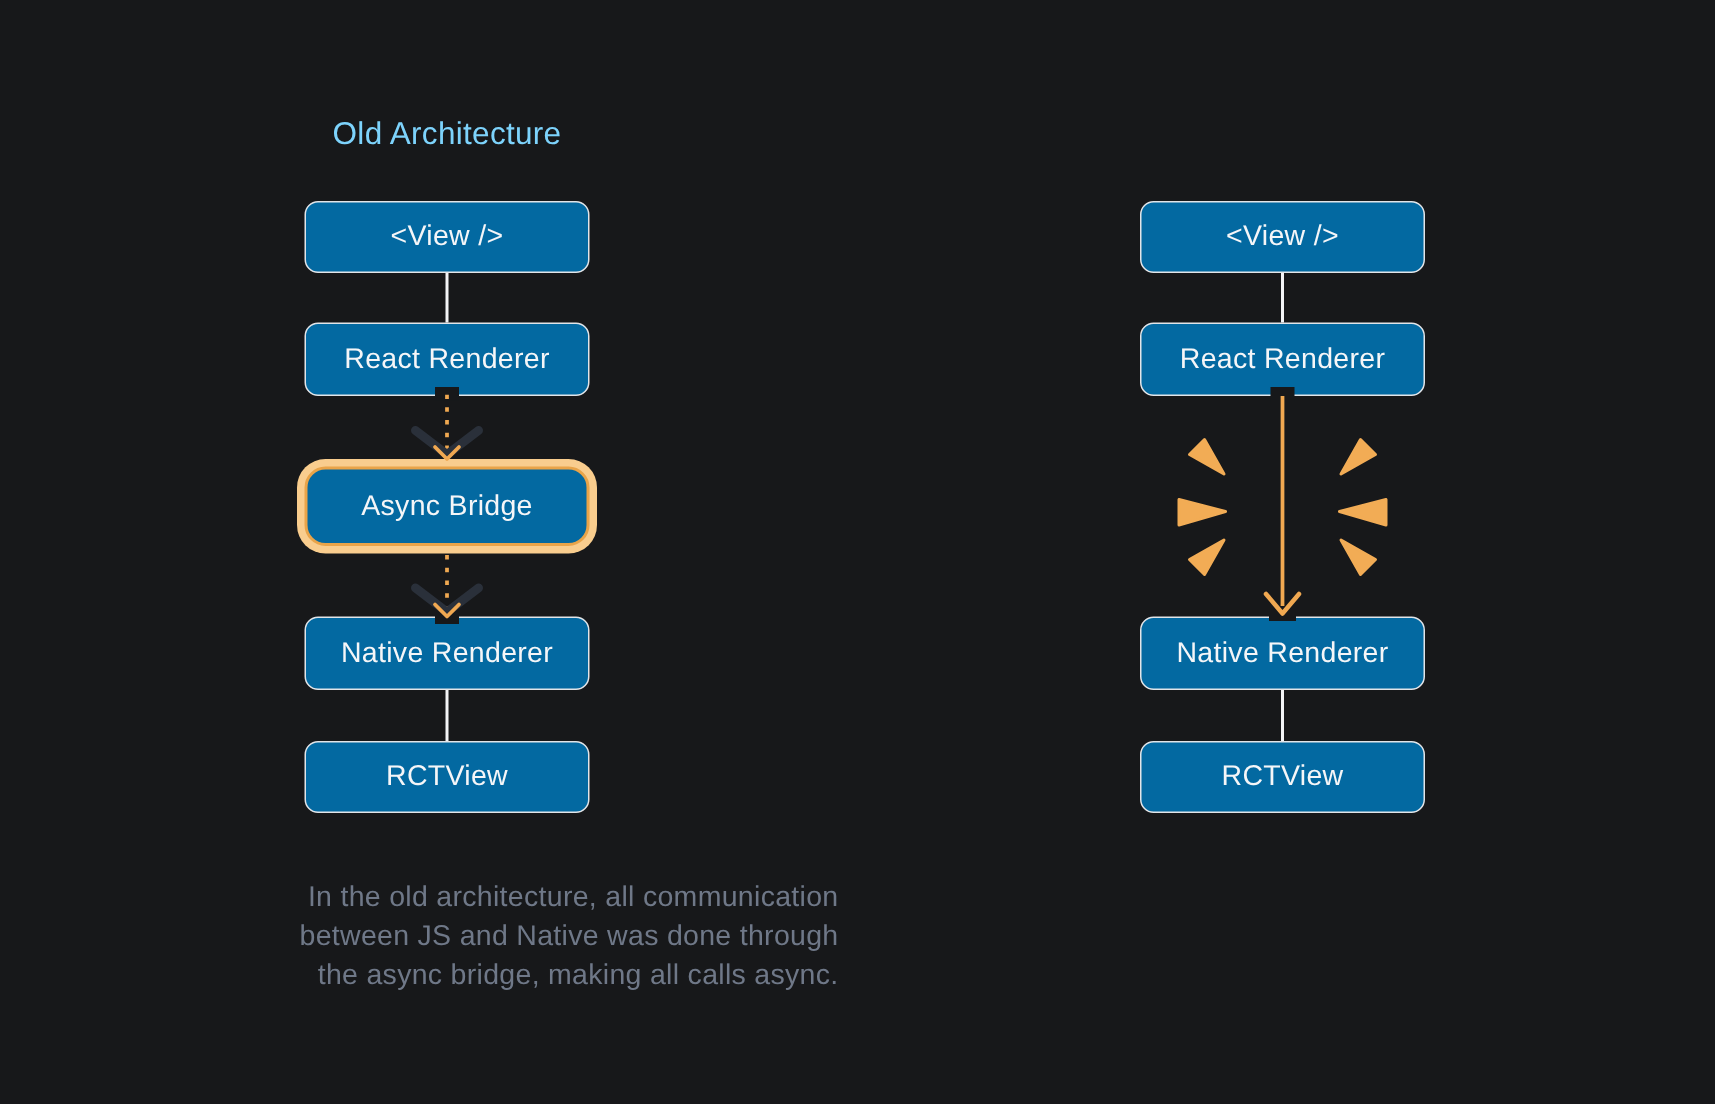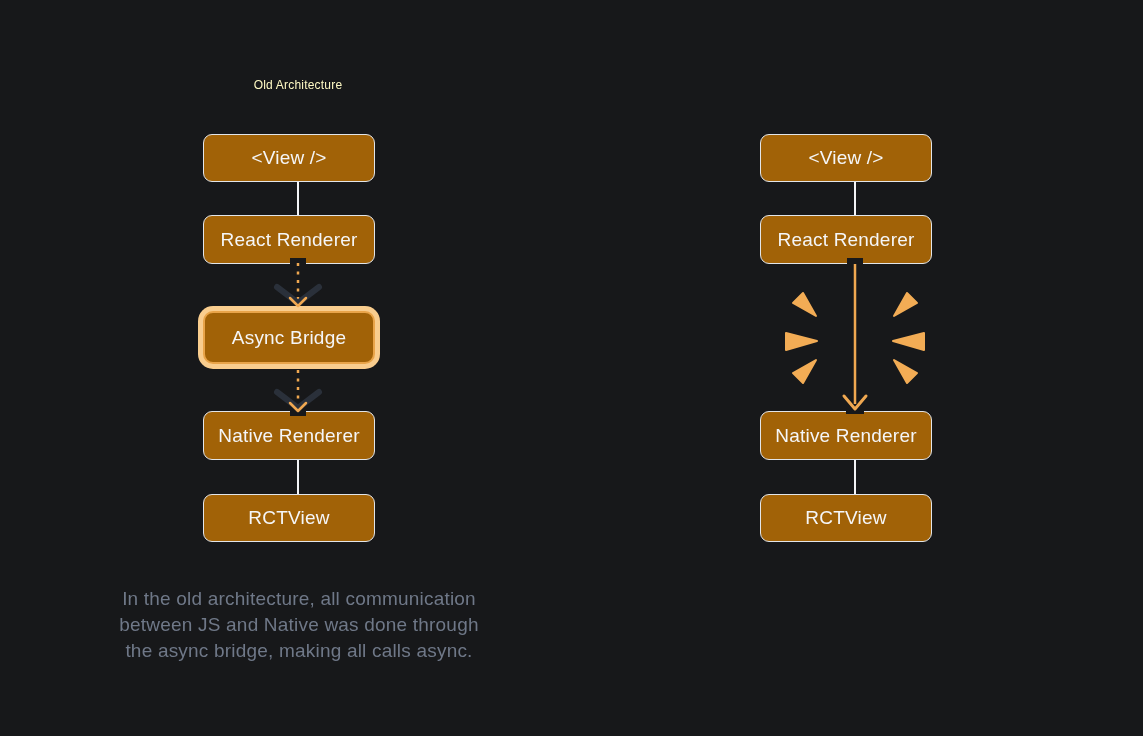--- a/index.html
+++ b/index.html
@@ -2,50 +2,50 @@
 <html><head>
 <meta charset="utf-8">
 <style>
   html,body{margin:0;padding:0;background:#17181a;}
   .canvas{
     position:relative;width:1143px;height:736px;background:#17181a;
     font-family:"Liberation Sans","DejaVu Sans",sans-serif;overflow:hidden;
   }
   .col-title{
     position:absolute;width:220px;text-align:center;
-    font-size:12px;font-weight:500;color:#fef9c3;letter-spacing:.2px;
+    font-size:21px;font-weight:500;color:#7dd3fc;letter-spacing:.2px;
   }
   .node{
-    position:absolute;width:172px;box-sizing:border-box;
-    background:#a16207;border:1.5px solid #e2e5e9;border-radius:9px;
+    position:absolute;width:190px;box-sizing:border-box;
+    background:#0369a1;border:1.5px solid #e2e5e9;border-radius:9px;
     display:flex;align-items:center;justify-content:center;
     color:#f5f6f8;font-size:19px;font-weight:500;letter-spacing:.2px;
   }
   .node.async{
     border:2px solid #e9a449;border-radius:10px;
     box-shadow:0 0 0 5px #f9cd8e;
   }
   .vline{position:absolute;width:2px;background:#f3f4f6;}
   .notch{position:absolute;background:#17181a;}
   .conn{position:absolute;}
   .caption{
-    position:absolute;width:520px;text-align:center;white-space:pre-line;
+    position:absolute;width:520px;text-align:right;white-space:pre-line;
     font-size:19px;line-height:26px;color:#6f7888;letter-spacing:.2px;
   }
 </style>
 </head>
 <body>
 
 <div class="canvas">
 
   <div class="col-title" style="left:188px;top:78px;">Old Architecture</div>
 
   <div class="node" style="left:203px;top:134px;height:48px;">&lt;View /&gt;</div>
   <div class="node" style="left:203px;top:215px;height:49px;">React Renderer</div>
-  <div class="node async" style="left:203px;top:311px;height:53px;">Async Bridge</div>
+  <div class="node async" style="left:203px;top:311px;height:53px;border-radius:14px;">Async Bridge</div>
   <div class="node" style="left:203px;top:411px;height:49px;">Native Renderer</div>
   <div class="node" style="left:203px;top:494px;height:48px;">RCTView</div>
 
   <div class="vline" style="left:297px;top:182px;height:33px;"></div>
 
   <div class="vline" style="left:297px;top:460px;height:34px;"></div>
 
   <div class="notch" style="left:290px;top:258px;width:16px;height:9px;"></div>
   <div class="notch" style="left:290px;top:407px;width:16px;height:9px;"></div>
 

